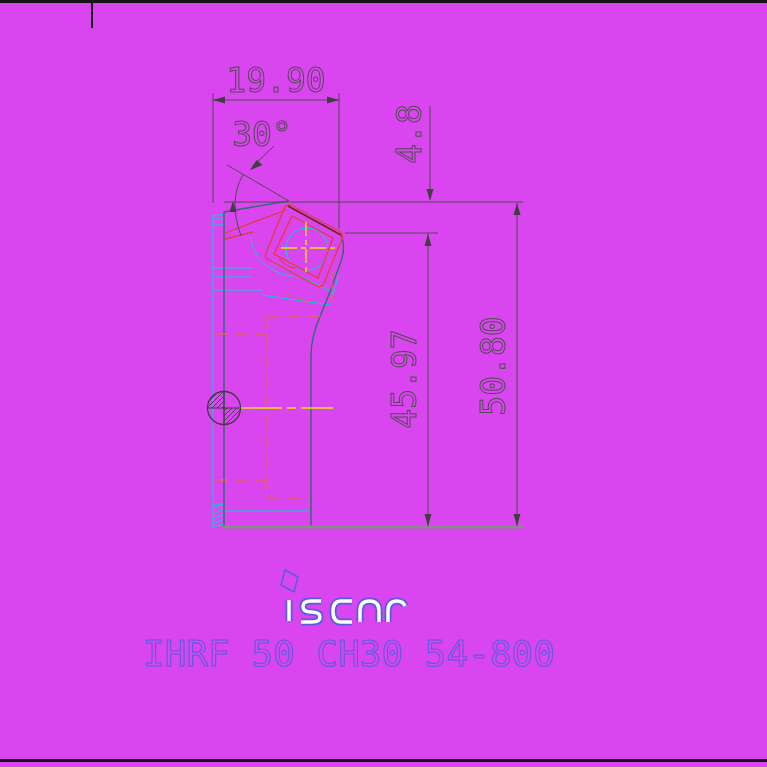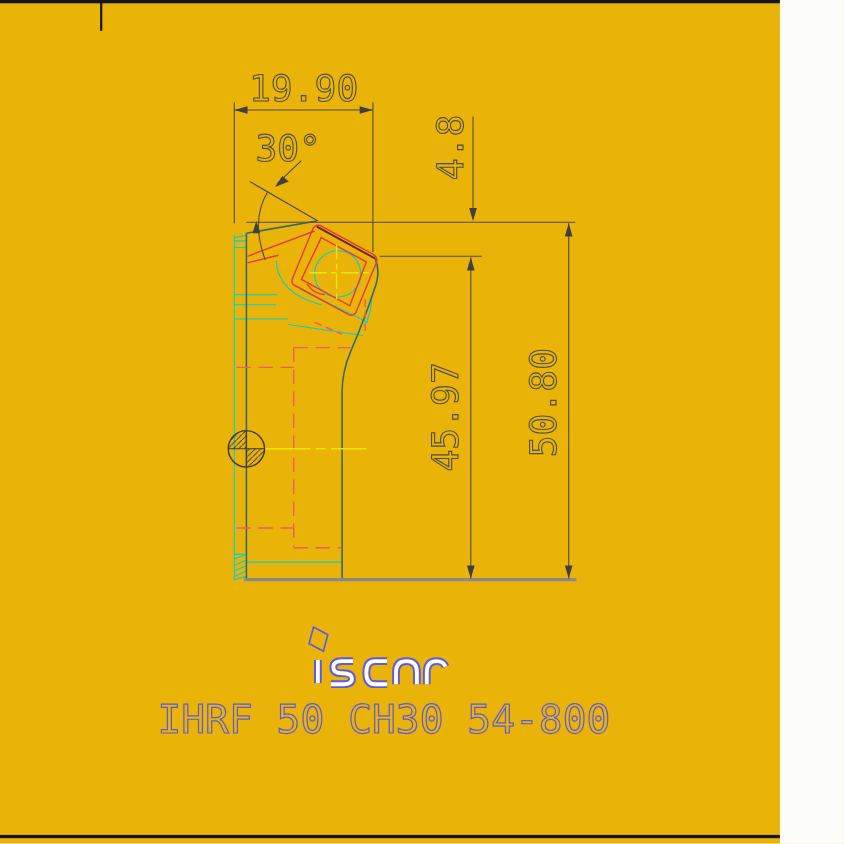--- a/index.html
+++ b/index.html
@@ -1,16 +1,16 @@
 <!DOCTYPE html>
 <html><head>
 <meta charset="utf-8">
 <style>
   html,body{margin:0;padding:0;background:#fcfcf8;}
-  .canvas{position:relative;width:709px;height:767px;background:#eab308;overflow:hidden;
+  .canvas{position:relative;width:767px;height:767px;background:#d946ef;overflow:hidden;
           font-family:"DejaVu Sans Mono", monospace;text-align:right;}
   svg{position:absolute;left:0;top:0;}
   .cadtext{font-family:"DejaVu Sans Mono", monospace;fill:none;stroke-width:1;}
   .dimtext{font-size:33px;}
   .modeltext{font-size:36px;stroke-width:1.1;}
   .arrow{stroke:none;}
 </style>
 </head>
 <body>
 

